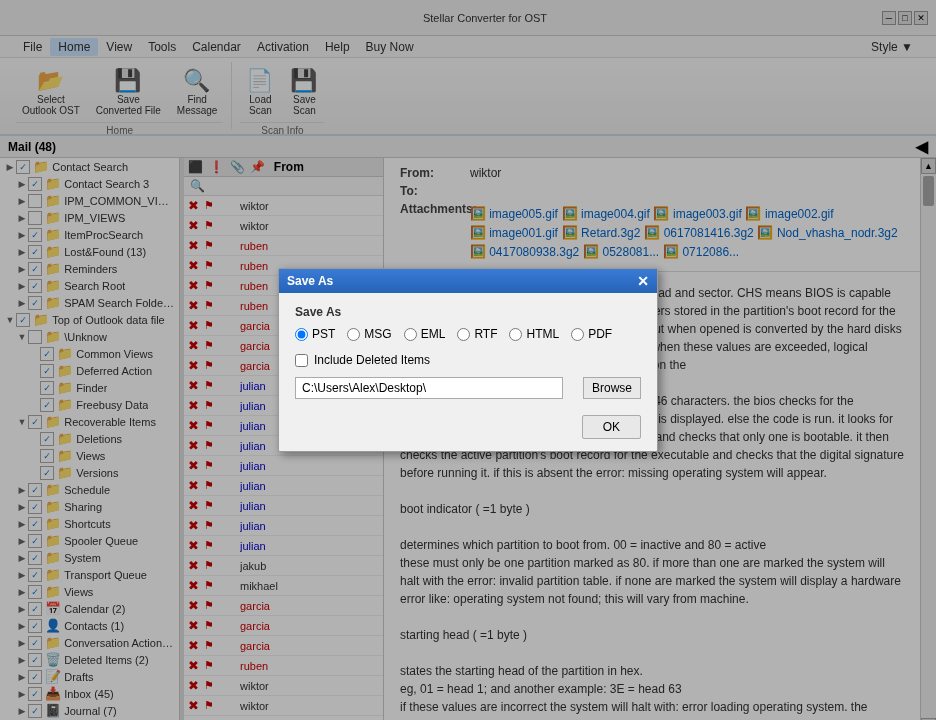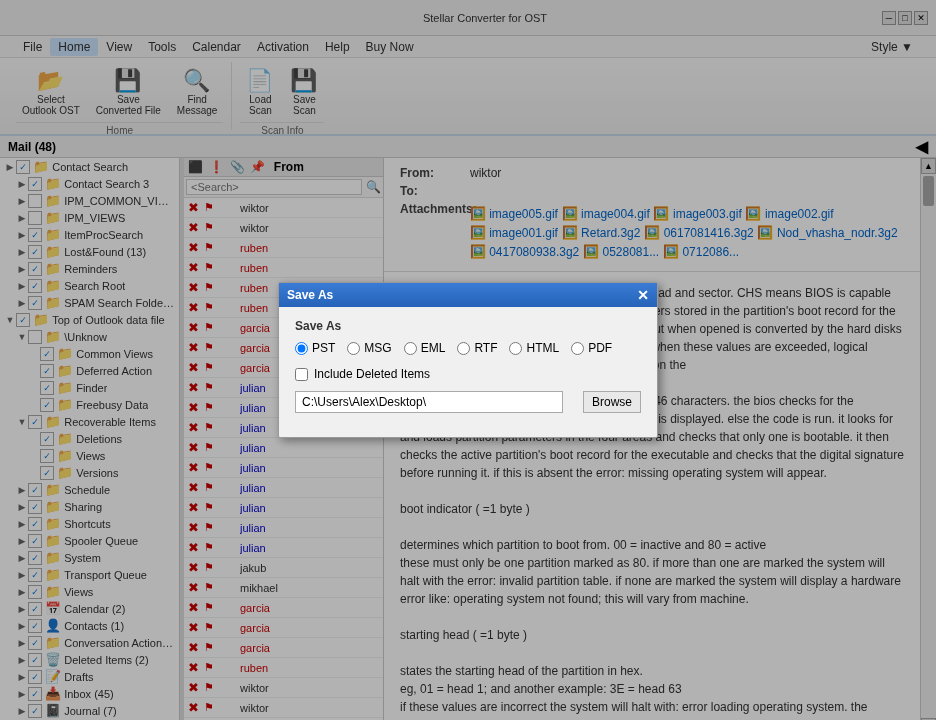--- a/index.html
+++ b/index.html
@@ -495,21 +495,20 @@
 
   <div class="message-list">
     <div class="msg-list-header">
       <span>⬛</span>
       <span style="margin-left:6px">❗</span>
       <span style="margin-left:6px">📎</span>
       <span style="margin-left:6px">📌</span>
       <span style="margin-left:8px;flex:1">From</span>
     </div>
     <div class="msg-list-search">
-      <input type="text" placeholder="&lt;Search&gt;" style="flex: 1 1 0%; border: 1px solid rgb(204, 204, 204); padding: 1px 4px; font-size: 11px;">
       <span style="margin-left:4px;cursor:pointer;color:#666;">🔍</span>
     </div>
 
     <div id="message-rows-container">
         <div class="msg-row">
           <span style="color: rgb(204, 0, 0); font-size: 13px; margin-right: 2px; width: 14px;">✖</span>
           <span style="color: rgb(204, 0, 0); font-size: 11px; margin-right: 4px; width: 14px;">⚑</span>
           <span style="width: 14px; margin-right: 4px; color: rgb(170, 170, 170); font-size: 11px;"></span>
           <span class="msg-from">wiktor</span>
         </div>
@@ -790,15 +789,18 @@
         </label>
       </div>
       <label class="checkbox-item">
         <input type="checkbox" style="">
         <span>Include Deleted Items</span>
       </label>
       <div class="dest-row">
         <input class="dest-input" type="text" id="dest-input" value="C:\Users\Alex\Desktop\" style="">
         <button class="browse-btn">Browse</button>
       </div>
+      <div class="dialog-buttons">
+        <button class="ok-btn">OK</button>
+      </div>
     </div>
   </div>
 </div>
 
 </body></html>

